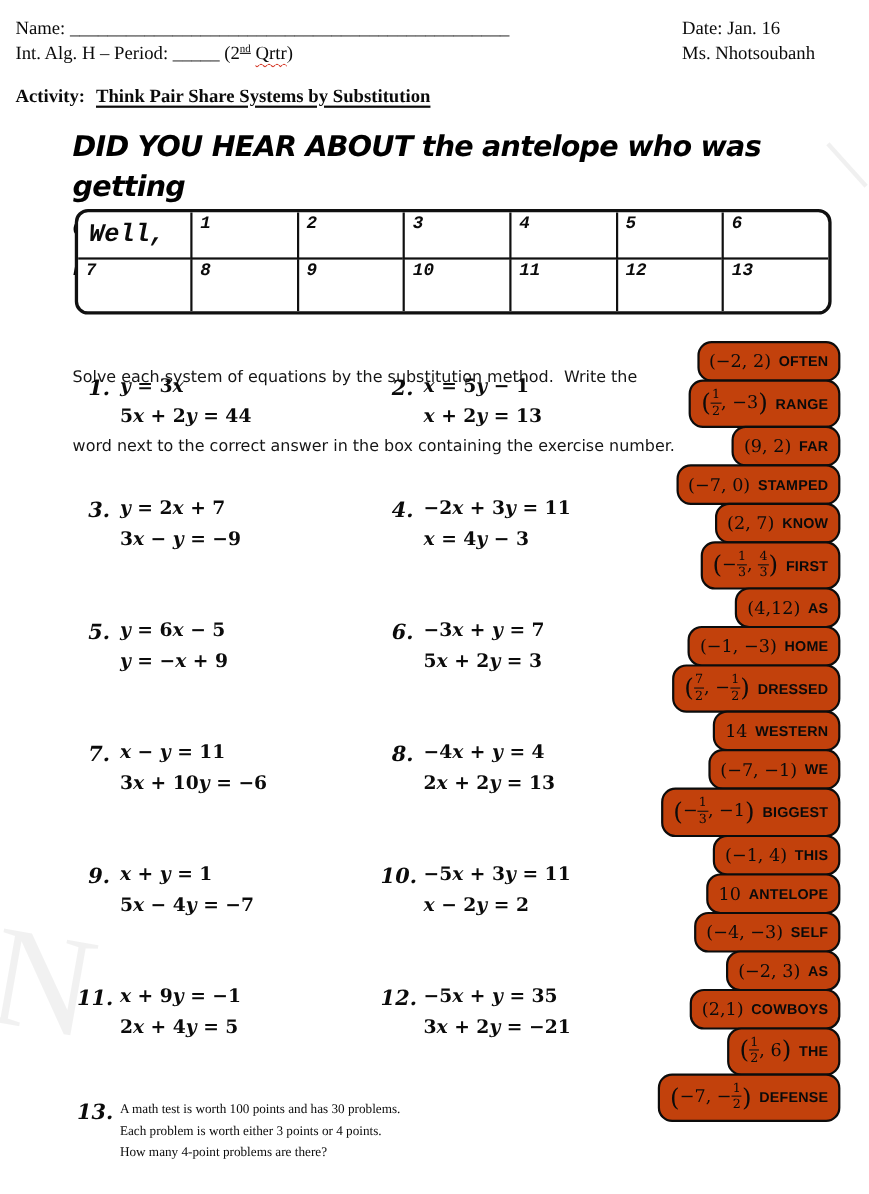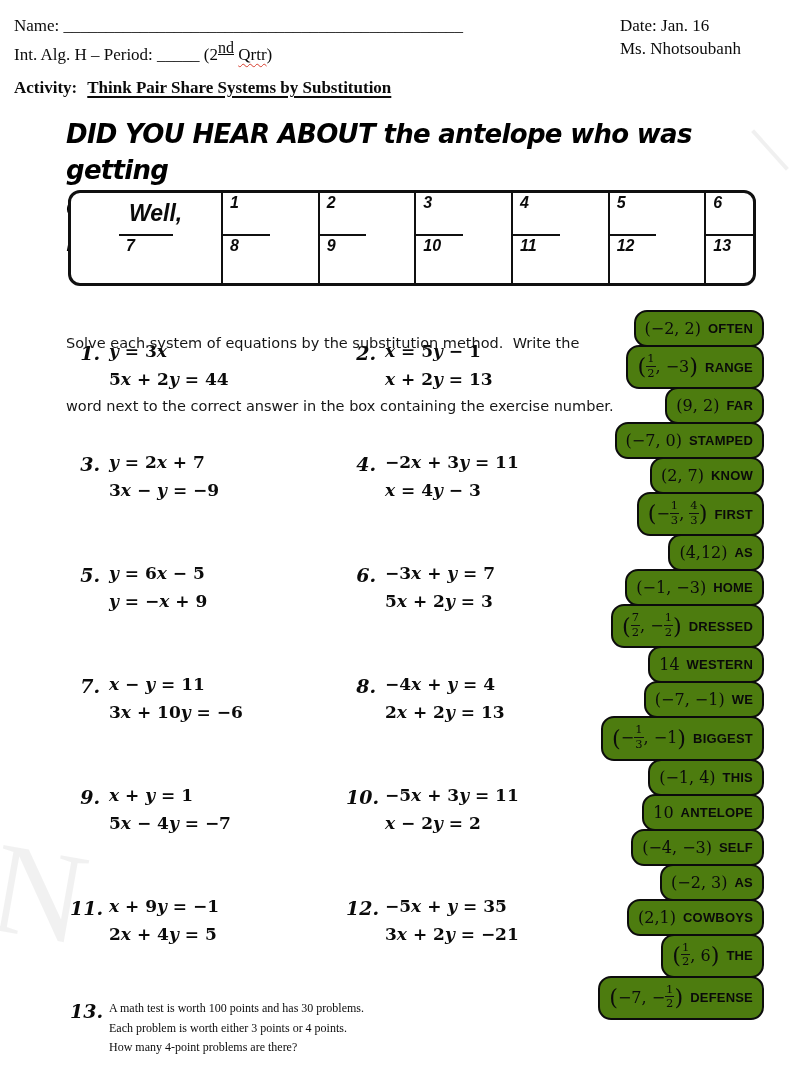--- a/index.html
+++ b/index.html
@@ -3,37 +3,37 @@
 <meta charset="utf-8">
 <style>
   html,body{margin:0;padding:0;background:#ffffff;}
   .page{position:relative;width:790px;height:1085px;background:#fff;overflow:hidden;
         font-family:"Liberation Serif",serif;color:#0b0b0b;}
 
   
   .hdr-name{position:absolute;left:14px;top:16px;font-size:17px;white-space:pre;}
   .hdr-date{position:absolute;left:620px;top:16px;font-size:17px;text-align:right;}
   .hdr-course{position:absolute;left:14px;top:39px;font-size:17px;}
-  .hdr-course sup{font-size:16px;text-decoration:underline;}
+  .hdr-course sup{font-size:10px;text-decoration:underline;}
   .misspell{text-decoration:underline wavy #d63e2e;text-decoration-thickness:1px;text-underline-offset:3px;}
   .hdr-teacher{position:absolute;left:620px;top:39px;font-size:17px;}
   .hdr-activity{position:absolute;left:14px;top:78px;font-size:17px;font-weight:bold;}
   .activity-title{margin-left:10px;text-decoration:underline;text-decoration-thickness:1.5px;text-underline-offset:3px;}
 
   
   .joke{position:absolute;left:66px;top:116px;width:706px;
         font-family:"DejaVu Sans",sans-serif;font-weight:bold;font-style:italic;
         font-size:26px;line-height:36px;letter-spacing:-0.7px;color:#000;}
 
   
   .agrid{position:absolute;left:68px;top:190px;width:688px;height:96px;box-sizing:border-box;
          border:3px solid #101010;border-radius:12px;overflow:hidden;background:#fff;
          display:grid;grid-template-columns:102px repeat(6,1fr);grid-template-rows:43px 1fr;}
   .gcell{border-left:2px solid #101010;box-sizing:border-box;padding:1px 0 0 7px;
-         font-family:Liberation Sans, sans-serif;font-weight:bold;font-style:italic;font-size:16px;margin-left:48px;}
+         font-family:Liberation Mono, monospace;font-weight:bold;font-style:italic;font-size:16px;}
   .gcell.c0{border-left:none;}
   .gcell.r1{border-bottom:2px solid #101010;}
   .gcell.well{font-size:23px;padding:7px 0 0 10px;}
 
   
   .instr{position:absolute;left:66px;top:291px;font-family:"DejaVu Sans",sans-serif;
          font-size:14.5px;line-height:21px;color:#161616;white-space:pre;}
 
   
   .problems{position:absolute;left:70px;top:341px;display:grid;
@@ -44,21 +44,21 @@
   .eqs{margin-left:9px;font-weight:bold;}
   .eq{font-family:"DejaVu Serif",serif;font-size:17px;height:28px;white-space:pre;}
   .eq i{font-style:italic;}
 
   .wordprob{position:absolute;left:70px;top:999px;display:flex;width:520px;}
   .wordprob .pnum{width:30px;}
   .wlines{margin-left:9px;font-family:Liberation Serif, serif;font-size:12px;line-height:19.5px;white-space:nowrap;}
 
   
   .abank{position:absolute;right:26px;top:310px;display:flex;flex-direction:column;align-items:flex-end;}
-  .abox{display:flex;align-items:center;background:#4d7c0f;border:2.5px solid #0c0c0c;border-radius:13px;
+  .abox{display:flex;align-items:center;background:#c2410c;border:2.5px solid #0c0c0c;border-radius:13px;
         padding:6px 9px;margin-top:-2px;white-space:nowrap;margin-left:12px;}
   .abox:first-child{margin-top:0;}
   .coord{font-family:"DejaVu Serif",serif;font-size:16px;line-height:21px;}
   .coord .paren{display:inline-block;}
   .coord.tall .paren{font-size:1.4em;line-height:0.8;vertical-align:-0.12em;}
   .frac{display:inline-block;vertical-align:middle;text-align:center;
         font-size:11.5px;line-height:1.18;position:relative;top:-1px;}
   .frac .fn{display:block;border-bottom:1px solid #111;padding:0 1px;}
   .frac .fd{display:block;}
   .word{font-family:"Liberation Sans",sans-serif;font-weight:bold;font-size:13px;

